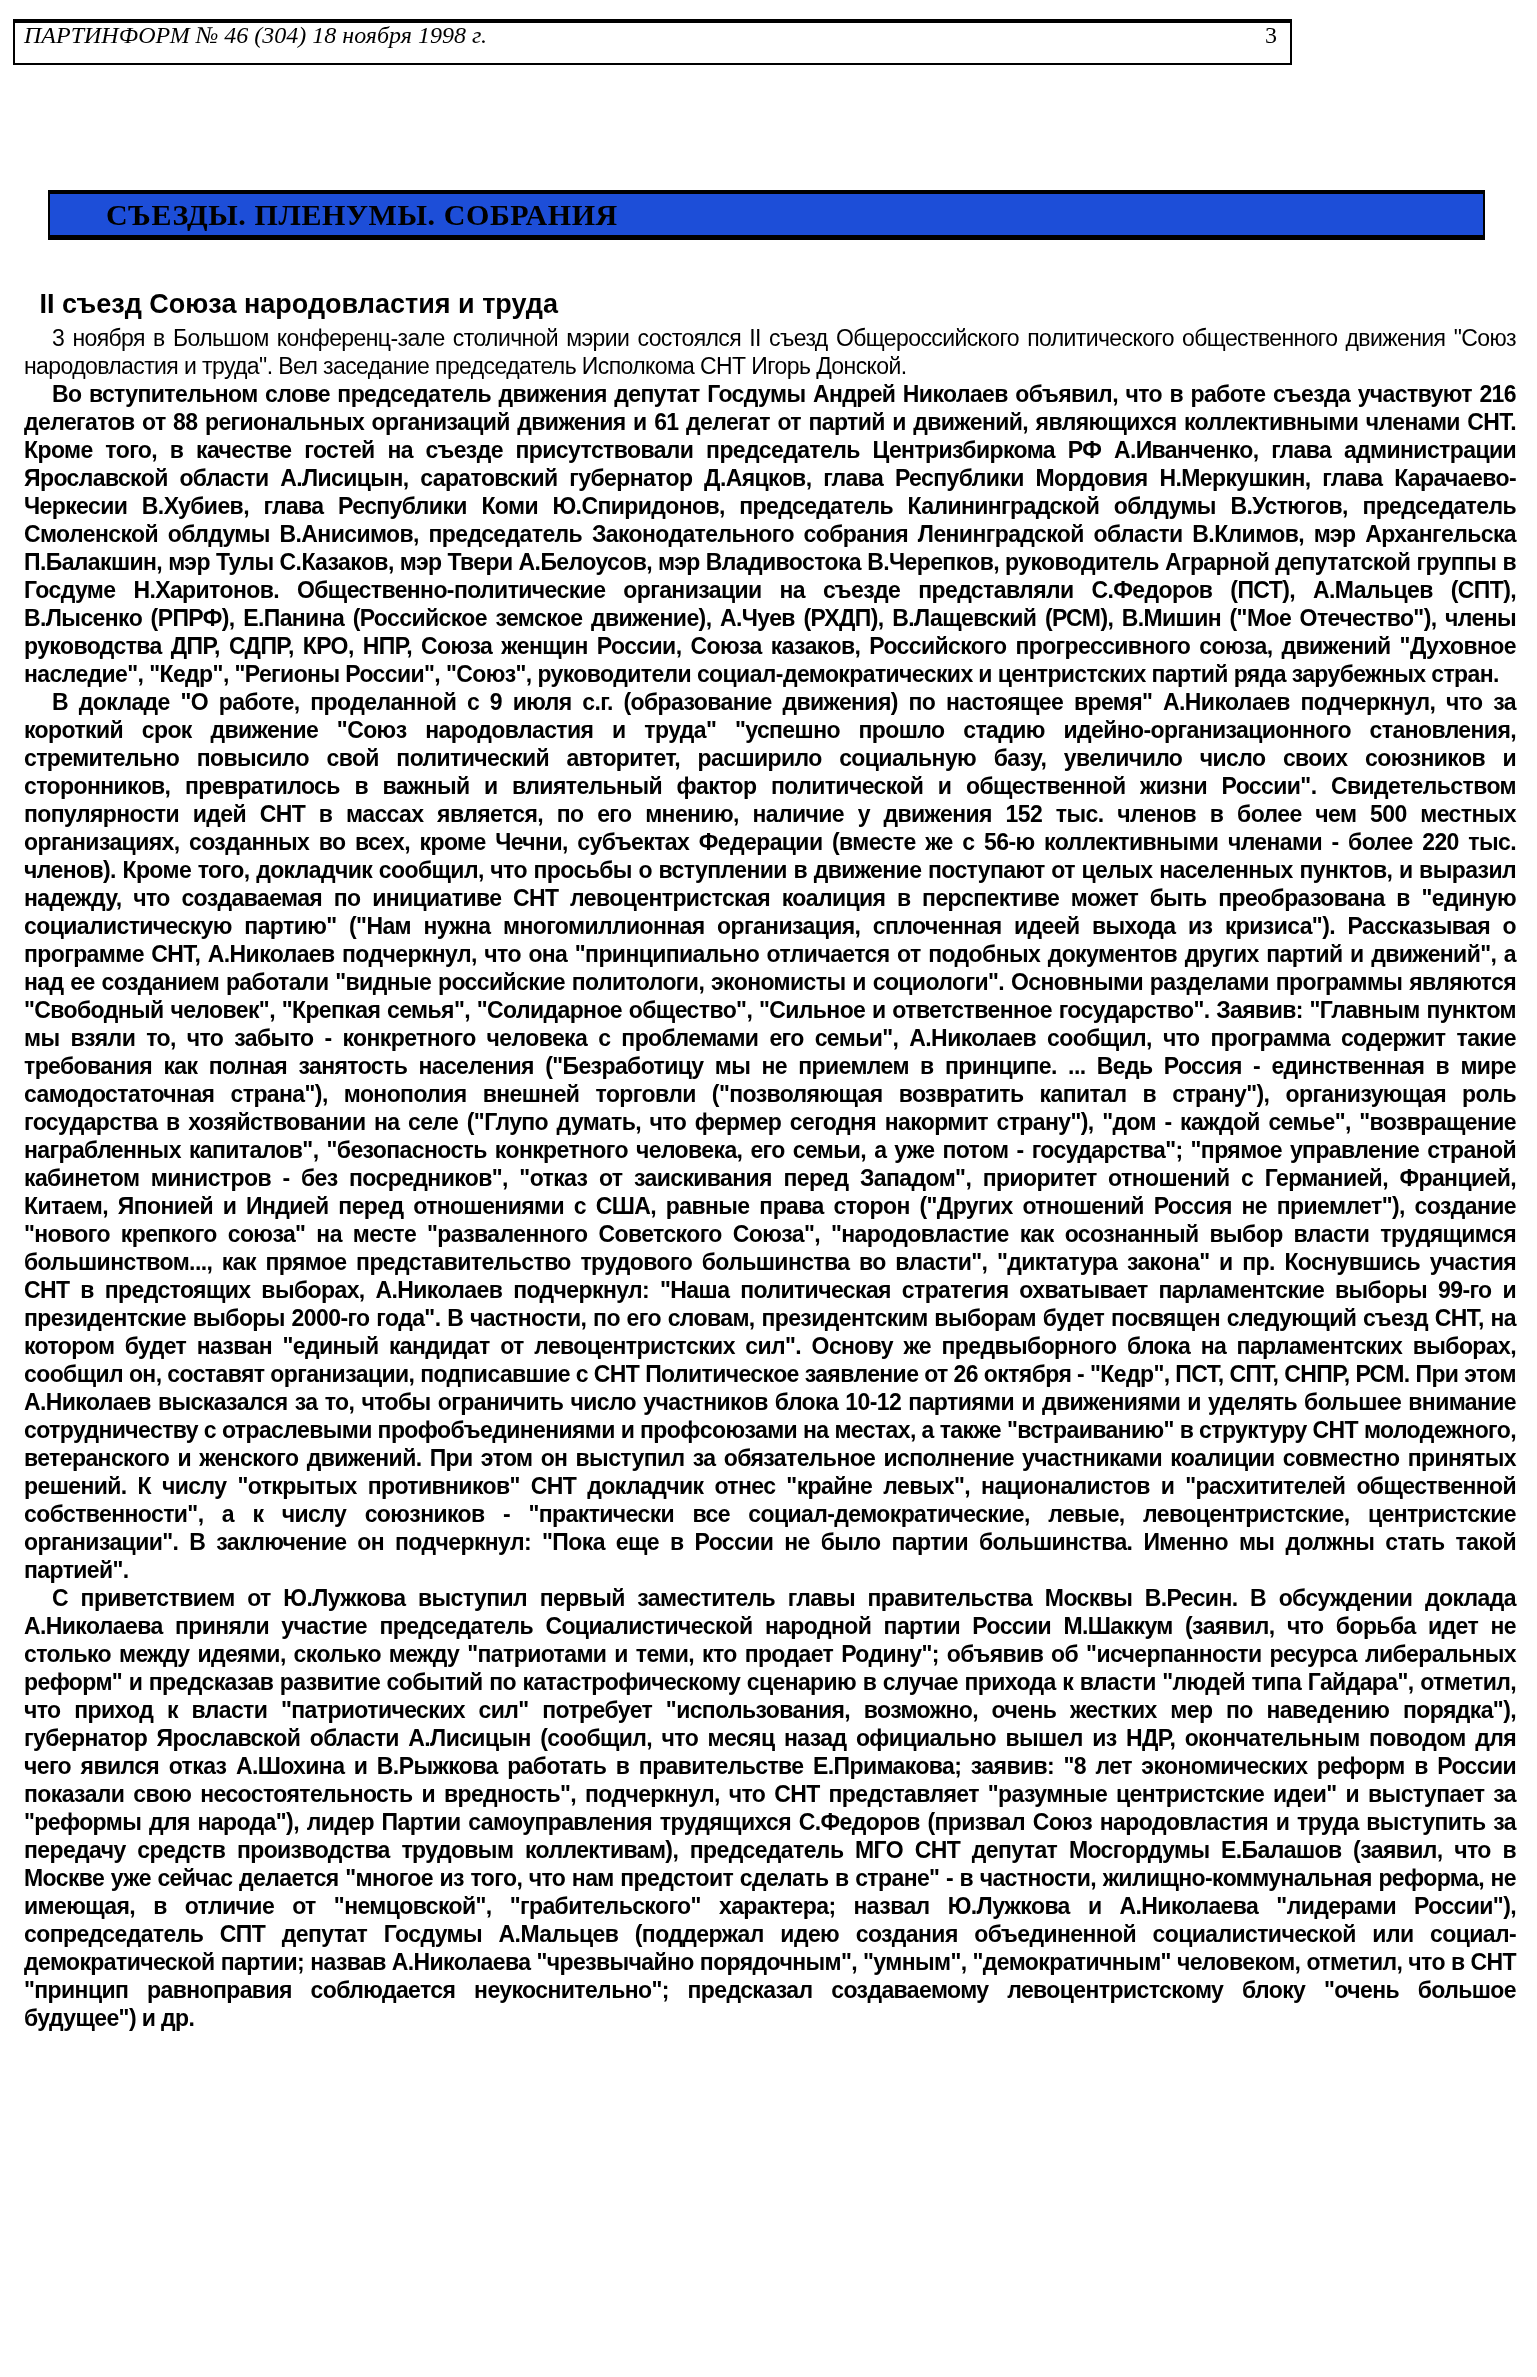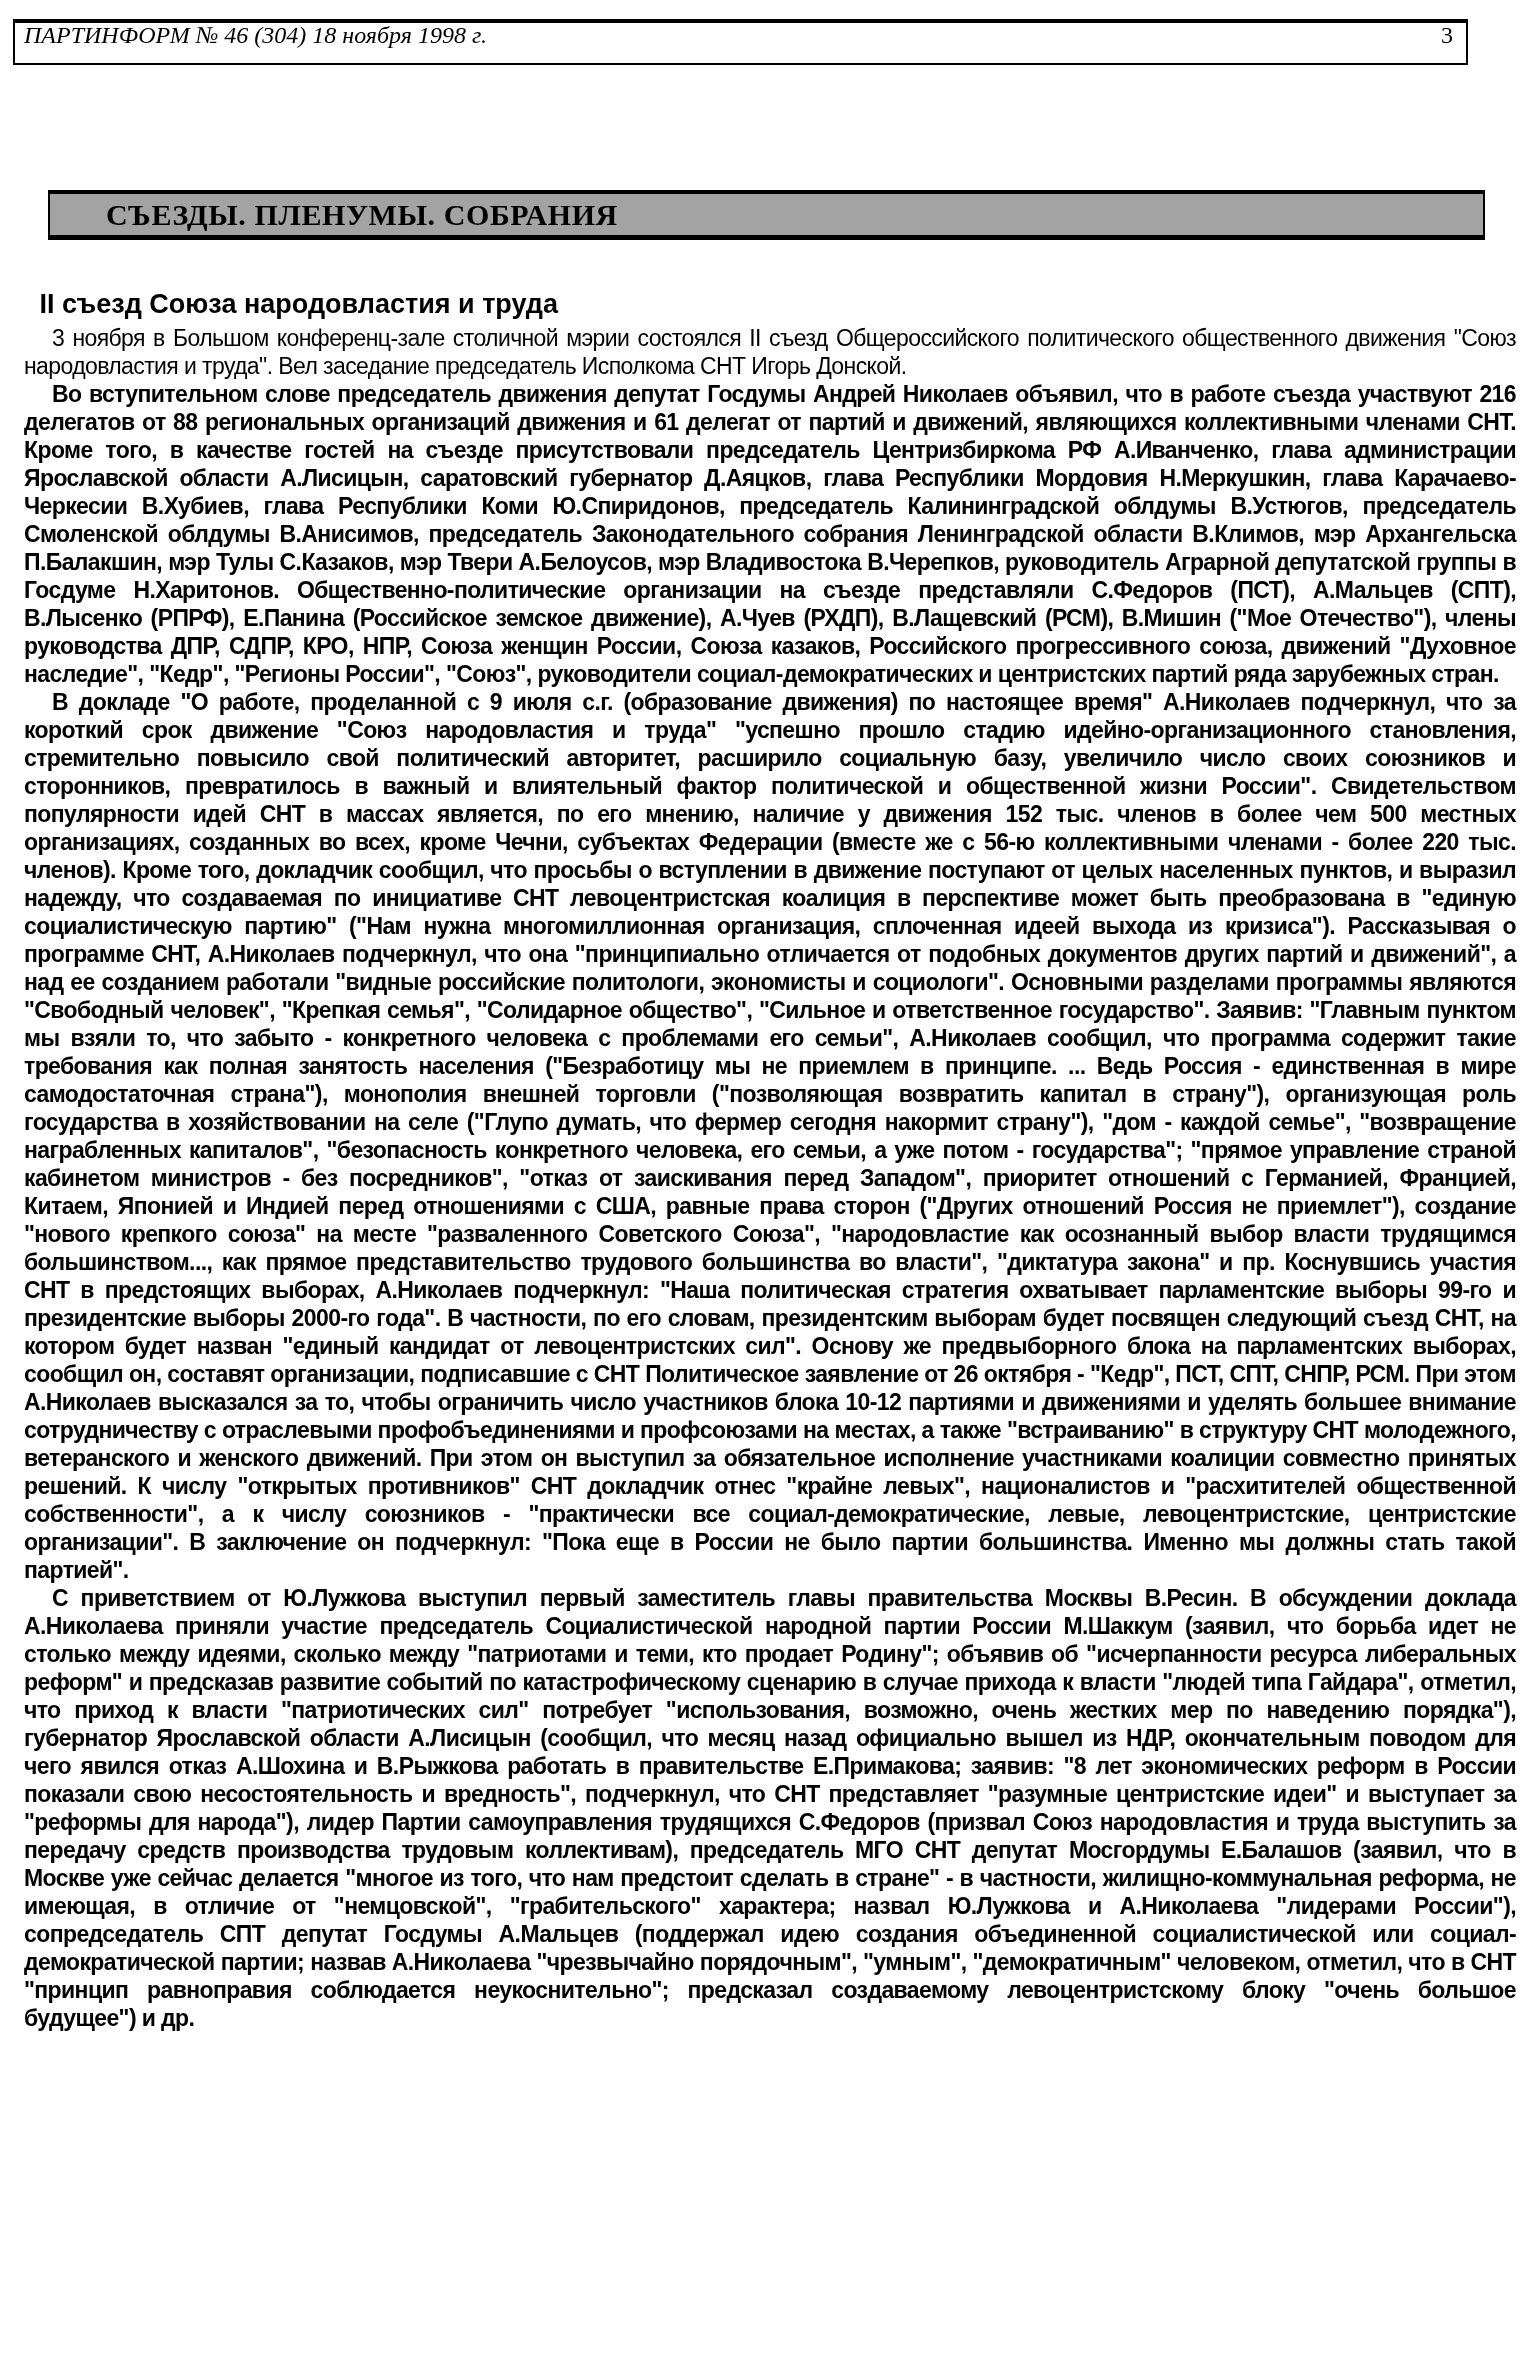--- a/index.html
+++ b/index.html
@@ -14,21 +14,21 @@
     background: #ffffff;
     color: #000000;
     font-family: "Liberation Sans", sans-serif;
     overflow: hidden;
   }
   
   .header-box {
     position: absolute;
     left: 13px;
     top: 19px;
-    width: 1455px;
+    width: 1279px;
     height: 46px;
     box-sizing: border-box;
     border: 2.6px solid #000;
     border-top-width: 4.5px;
     display: flex;
     align-items: center;
     justify-content: space-between;
     padding: 0 13px 16px 9px;
   }
   .header-title {
@@ -42,21 +42,21 @@
     font-size: 24px;
   }
   
   .section-box {
     position: absolute;
     left: 48px;
     top: 190px;
     width: 1437px;
     height: 50px;
     box-sizing: border-box;
-    background: #a3a3a3;
+    background: #1d4ed8;
     border: 2.6px solid #000;
     border-top-width: 4.5px;
     border-bottom-width: 5.1px;
     display: flex;
     align-items: center;
   }
   .section-title {
     margin-left: 56px;
     font-family: "Liberation Serif", serif;
     font-weight: bold;

